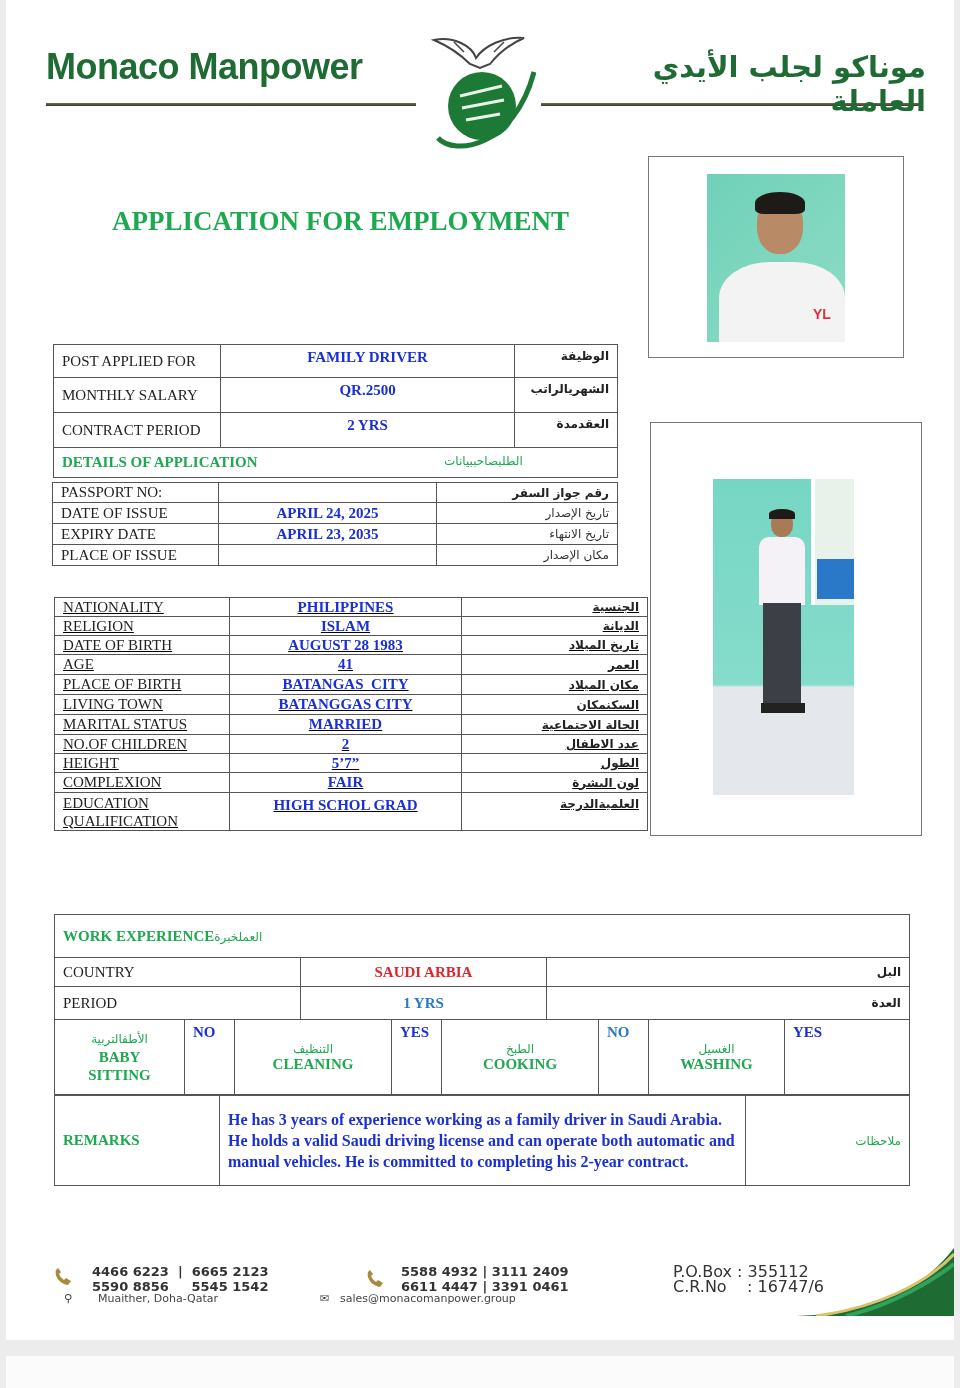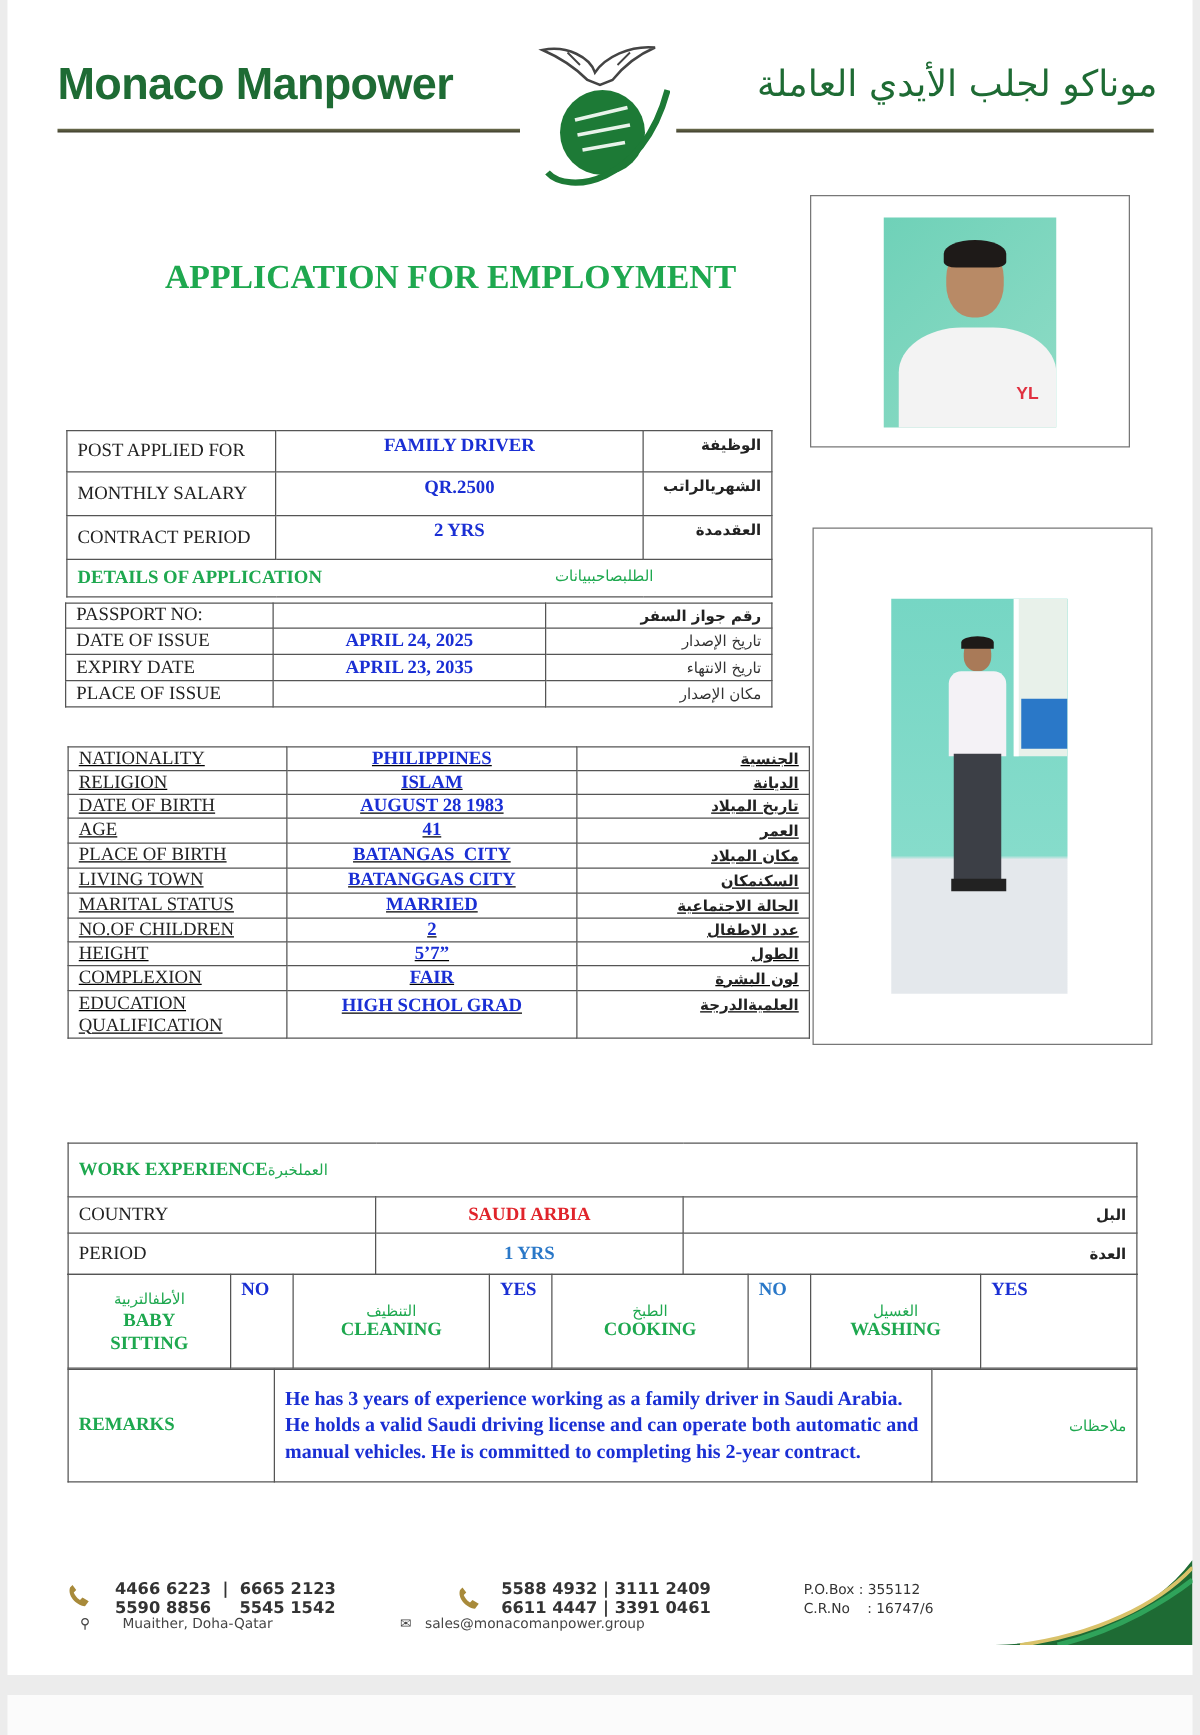--- a/index.html
+++ b/index.html
@@ -1,25 +1,25 @@
 <!DOCTYPE html>
 <html><head>
 <meta charset="utf-8">
 <style>
   * { box-sizing: border-box; margin: 0; padding: 0; }
   body { width: 960px; height: 1388px; background: #ececec; font-family: "Liberation Serif", serif; position: relative; overflow: hidden; }
   .page { position: absolute; left: 6px; top: 0; width: 948px; height: 1340px; background: #fff; }
   .page2 { position: absolute; left: 6px; top: 1356px; width: 948px; height: 40px; background: #fbfbfb; }
   .abs { position: absolute; }
   .brand-en { left: 40px; top: 46px; font-family: "Liberation Sans", sans-serif; font-weight: bold; font-size: 36px; color: #1e6b34; letter-spacing: -0.5px; }
-  .brand-ar { left: 560px; top: 50px; font-family: "DejaVu Sans", sans-serif; font-weight: normal; font-size: 29px; color: #1e6b34; direction: rtl; width: 360px; text-align: right; }
+  .brand-ar { left: 560px; top: 50px; font-family: "DejaVu Sans", sans-serif; font-weight: bold; font-size: 29px; color: #1e6b34; direction: rtl; width: 360px; text-align: right; }
   .hr-left { left: 40px; top: 103px; width: 370px; height: 3px; background: linear-gradient(#6e6f4f, #3c3b2a); }
   .hr-right { left: 535px; top: 103px; width: 382px; height: 3px; background: linear-gradient(#6e6f4f, #3c3b2a); }
   .logo { left: 418px; top: 28px; width: 112px; height: 130px; }
-  .title { left: 106px; top: 206px; font-size: 27px; font-weight: bold; color: #1ea84f; margin-left: 20px; }
+  .title { left: 106px; top: 206px; font-size: 27px; font-weight: bold; color: #1ea84f; }
   table { border-collapse: collapse; position: absolute; }
   td { border: 1px solid #555; font-size: 15px; padding: 0 8px; vertical-align: middle; color: #222; }
   .lbl { text-align: left; }
   .val { text-align: center; color: #1a2fd4; font-weight: bold; }
   .val-lb { text-align: center; color: #2a78c8; font-weight: bold; }
   .ar { text-align: right; direction: rtl; font-family: "DejaVu Sans", sans-serif; font-size: 12px; font-weight: bold; color: #222; margin-top: 24px; }
   .ar-n { text-align: right; direction: rtl; font-family: "DejaVu Sans", sans-serif; font-size: 12px; color: #333; }
   .green { color: #1ea84f; font-weight: bold; }
   .ar-green { color: #1ea84f; font-family: "DejaVu Sans", sans-serif; font-size: 12px; direction: rtl; text-align: right; }
   .top-align { vertical-align: top; padding-top: 4px; }
@@ -248,21 +248,21 @@
   </div>
   <div class="abs" style="left:358px; top:1268px; width:26px; height:22px;">
     <svg width="26" height="22" viewBox="0 0 26 22">
         <path d="M4 4 C2 10 8 18 16 19 L19 15 L14 12 L12 14 C9 12 8 10 7 8 L9 6 L6 2 Z" fill="#a88a3a"></path>
       </svg>
   </div>
   <div class="abs footer" style="left:395px; top:1264px; line-height:15px;">
     <span>5588 4932</span>&nbsp;|&nbsp;<span>3111 2409</span><br>
     <span>6611 4447</span>&nbsp;|&nbsp;<span>3391 0461</span>
   </div>
-  <div class="abs footer" style="left:637px; top:1264px; line-height:15px; font-weight:normal; font-size:11px;">
+  <div class="abs footer" style="left:667px; top:1264px; line-height:15px; font-weight:normal; font-size:16px;">
     <span>P.O.Box</span> <span>: 355112</span><br>
     <span>C.R.No</span>&nbsp;&nbsp;&nbsp;&nbsp;<span>: 16747/6</span>
   </div>
   <div class="abs footer-sm" style="left:58px; top:1292px;">⚲</div>
   <div class="abs footer-sm" style="left:92px; top:1292px;">Muaither, Doha-Qatar</div>
   <div class="abs footer-sm" style="left:314px; top:1292px;">✉</div>
   <div class="abs footer-sm" style="left:334px; top:1292px;">sales@monacomanpower.group</div>
   <div class="abs" style="left:790px; top:1248px; width:158px; height:68px;">
     <svg width="158" height="68" viewBox="0 0 158 68">
       <path d="M0 68 C60 66 120 50 158 0 L158 68 Z" fill="#1e6b34"></path>

